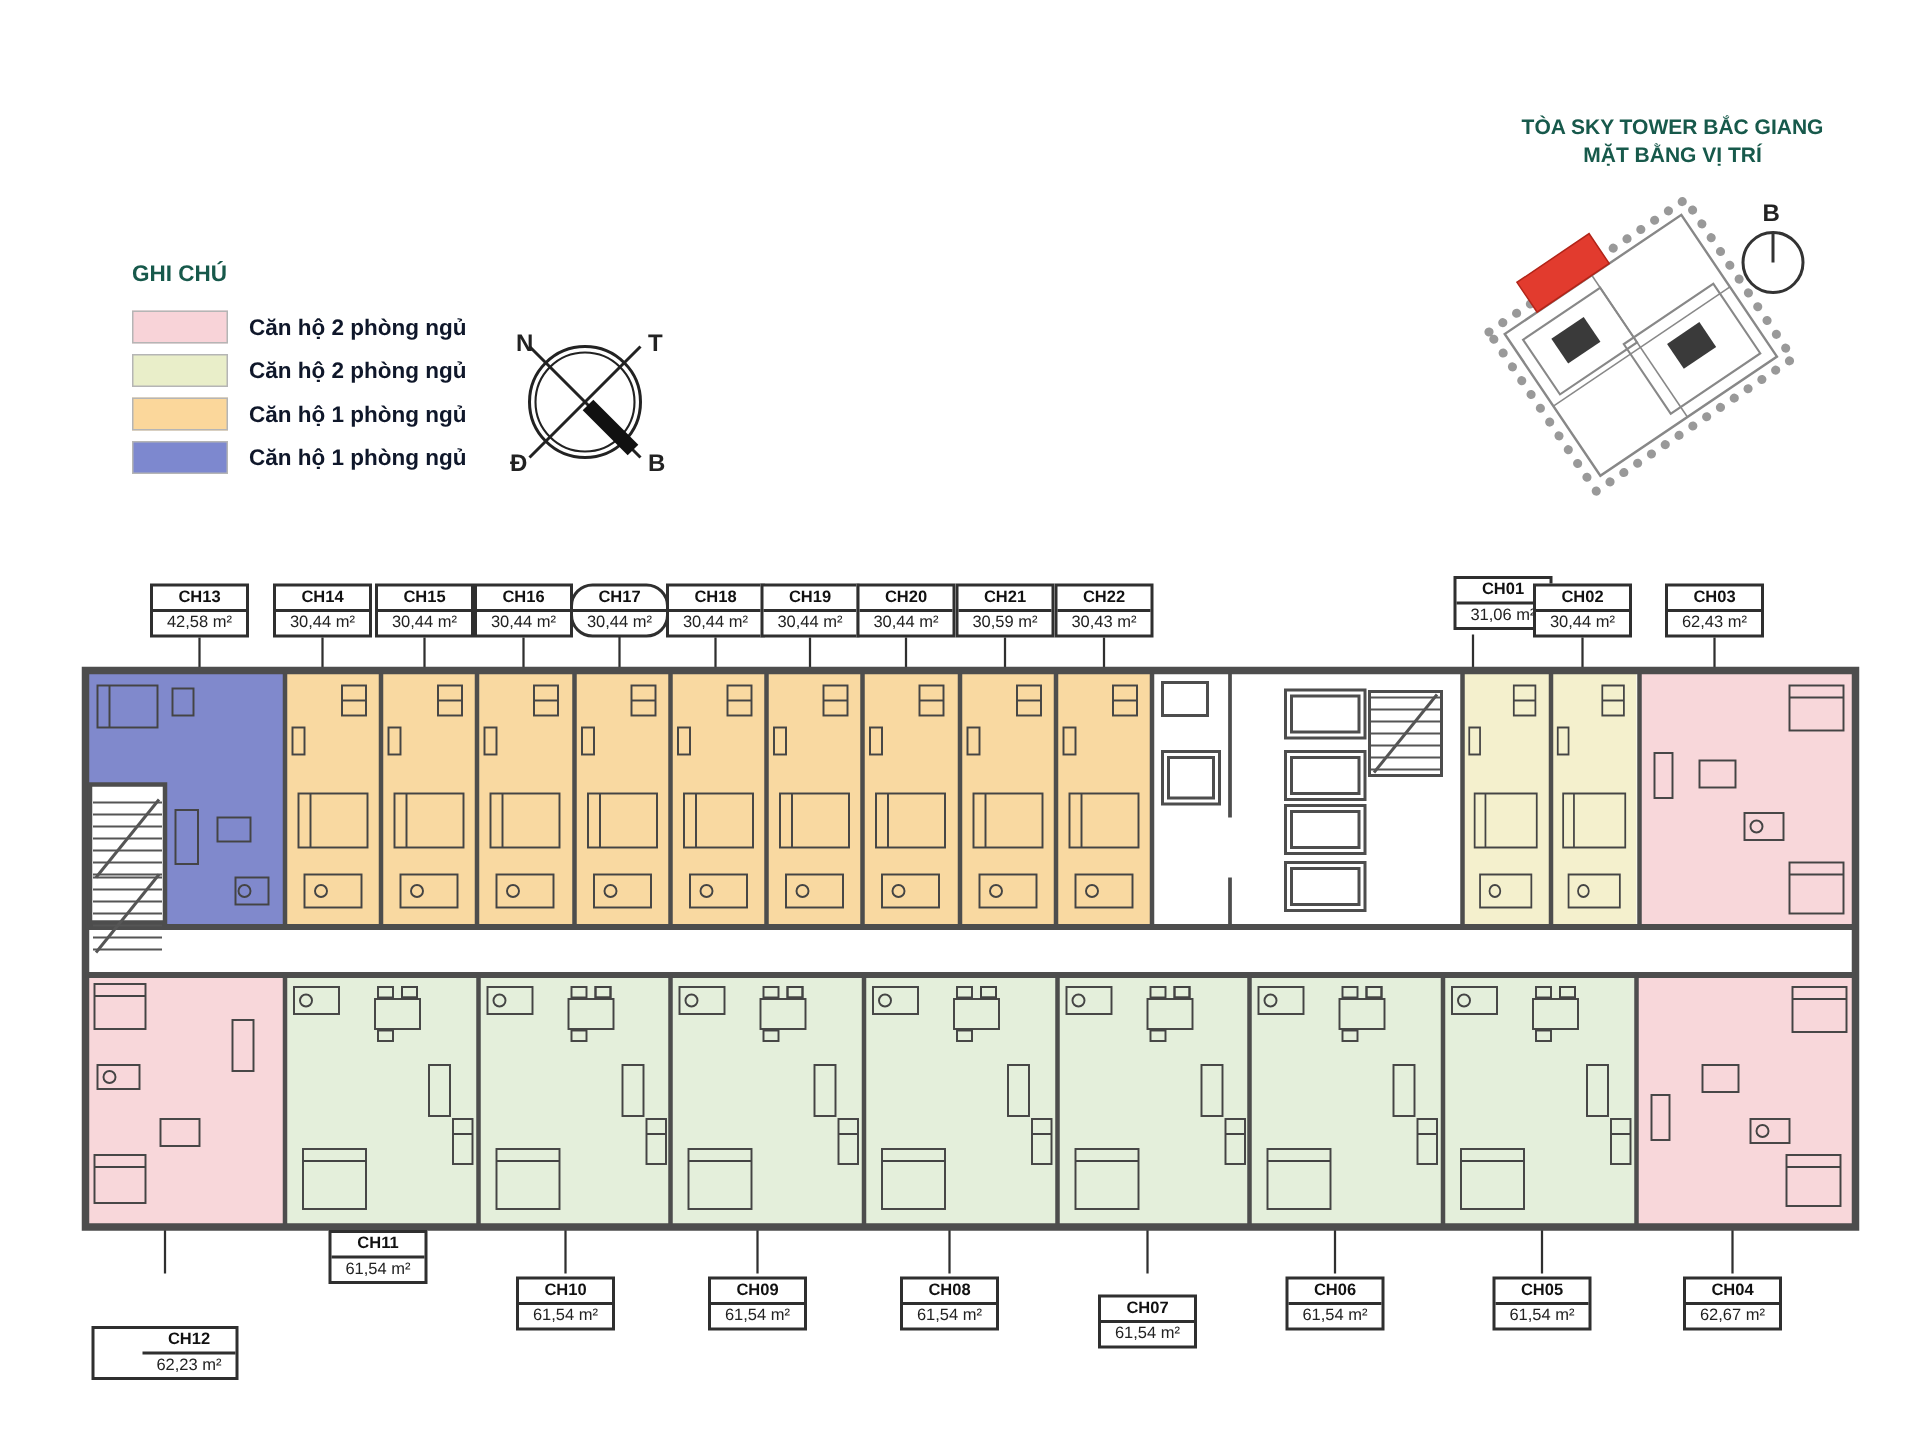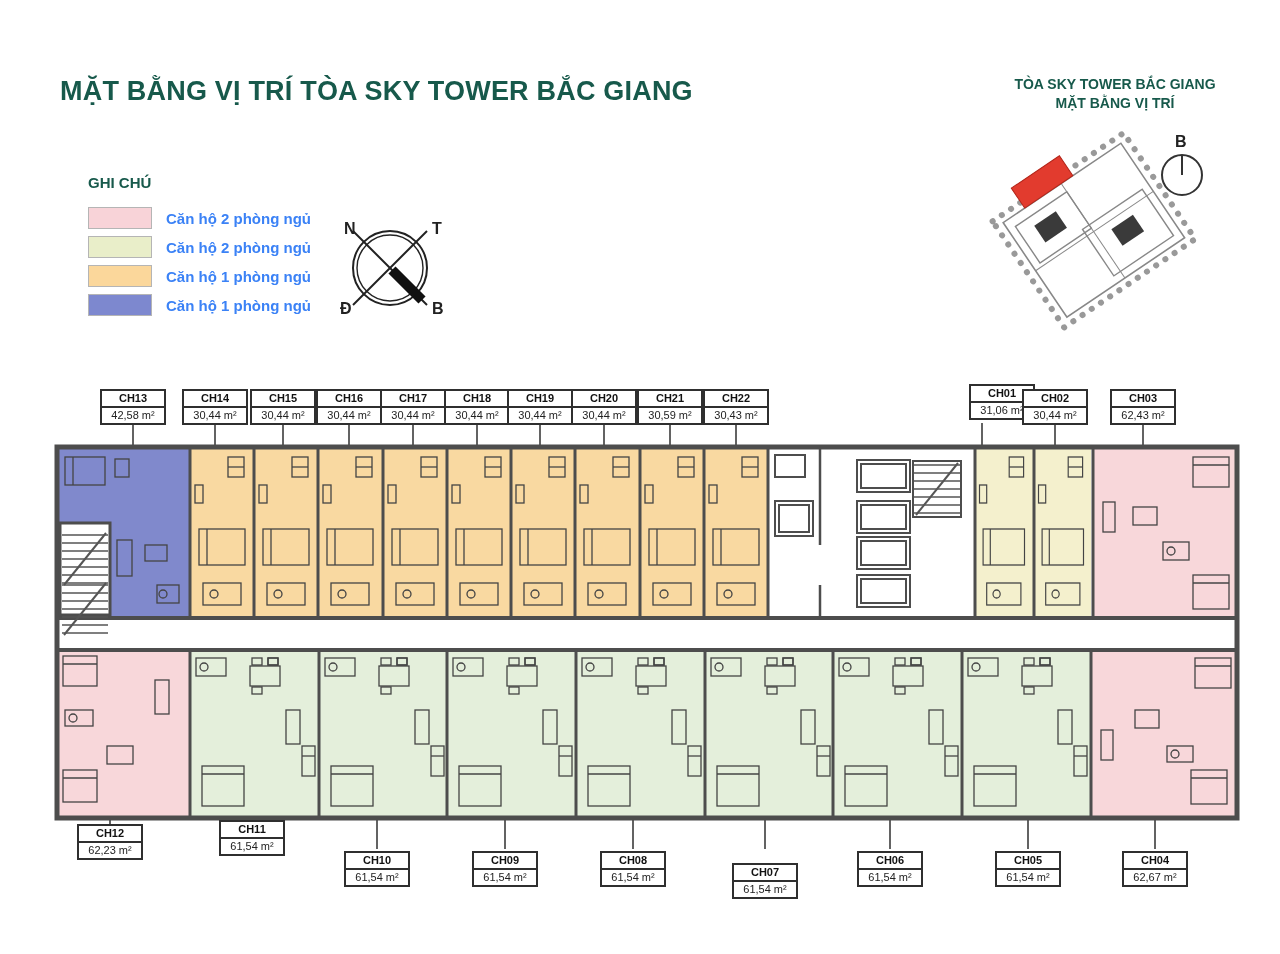--- a/index.html
+++ b/index.html
@@ -9,41 +9,40 @@
        color:#17594b;letter-spacing:.2px;white-space:nowrap;}
   
   .legend{position:absolute;left:60px;top:174px;padding-left:28px;}
   .legend-heading{font-size:15px;font-weight:bold;color:#17594b;margin-bottom:16px;}
   .legend-row{display:flex;align-items:center;margin-bottom:7px;height:22px;}
   .swatch{width:64px;height:22px;border:1px solid #b5b5b5;margin-right:14px;box-sizing:border-box;}
   .sw-pink{background:#f8d3d8;}
   .sw-green{background:#e9eec9;}
   .sw-orange{background:#fbd79b;}
   .sw-blue{background:#7d88cf;}
-  .legend-label{font-size:15px;font-weight:bold;color:#3b82f6;}
+  .legend-label{font-size:15px;font-weight:bold;color:#0f172a;}
   
   .inset{position:absolute;left:985px;top:75px;width:260px;text-align:center;}
   .inset-title{font-size:14px;font-weight:bold;color:#17594b;line-height:19px;}
   
   .unit-label{position:absolute;transform:translateX(-50%);background:#fff;
       border:2px solid #2f2f2f;text-align:center;min-width:62px;z-index:3;}
   .ucode{font-weight:bold;font-size:11px;color:#111;border-bottom:2px solid #2f2f2f;
       padding:0 5px;line-height:15px;}
   .uarea{font-size:11px;color:#222;padding:1px 5px 2px;line-height:12px;}
   svg{position:absolute;}
   .wall{stroke:#4d4d4d;fill:none;}
   .furn{stroke:#444;stroke-width:1.3;fill:none;}
   .leader{stroke:#2f2f2f;stroke-width:1.5;}
 </style>
 </head>
 <body>
 
 <div id="app">
 
-  <div class="main-title">MẶT BẰNG VỊ TRÍ TÒA SKY TOWER BẮC GIANG</div>
 
   <div class="legend">
     <div class="legend-heading">GHI CHÚ</div>
     <div class="legend-row">
       <span class="swatch sw-pink"></span>
       <span class="legend-label">Căn hộ 2 phòng ngủ</span>
     </div>
     <div class="legend-row">
       <span class="swatch sw-green"></span>
       <span class="legend-label">Căn hộ 2 phòng ngủ</span>
@@ -335,21 +334,21 @@
       <div class="uarea">30,44 m²</div>
     </div>
   <div class="unit-label" style="left:283px;top:389px;">
     <div class="ucode">CH15</div>
       <div class="uarea">30,44 m²</div>
     </div>
   <div class="unit-label" style="left:349px;top:389px;">
     <div class="ucode">CH16</div>
       <div class="uarea">30,44 m²</div>
     </div>
-  <div class="unit-label" style="left:413px;top:389px;">
+  <div class="unit-label" style="left:413px;top:389px;border-radius:15px;">
     <div class="ucode">CH17</div>
       <div class="uarea">30,44 m²</div>
     </div>
   <div class="unit-label" style="left:477px;top:389px;">
     <div class="ucode">CH18</div>
       <div class="uarea">30,44 m²</div>
     </div>
   <div class="unit-label" style="left:540px;top:389px;">
     <div class="ucode">CH19</div>
       <div class="uarea">30,44 m²</div>
@@ -372,21 +371,21 @@
     </div>
   <div class="unit-label" style="left:1055px;top:389px;">
     <div class="ucode">CH02</div>
       <div class="uarea">30,44 m²</div>
     </div>
   <div class="unit-label" style="left:1143px;top:389px;">
     <div class="ucode">CH03</div>
       <div class="uarea">62,43 m²</div>
     </div>
 
-  <div class="unit-label" style="left:110px;top:824px;">
+  <div class="unit-label" style="left:110px;top:884px;padding-left:32px;">
     <div class="ucode">CH12</div>
       <div class="uarea">62,23 m²</div>
     </div>
   <div class="unit-label" style="left:252px;top:820px;">
     <div class="ucode">CH11</div>
       <div class="uarea">61,54 m²</div>
     </div>
   <div class="unit-label" style="left:377px;top:851px;">
     <div class="ucode">CH10</div>
       <div class="uarea">61,54 m²</div>

